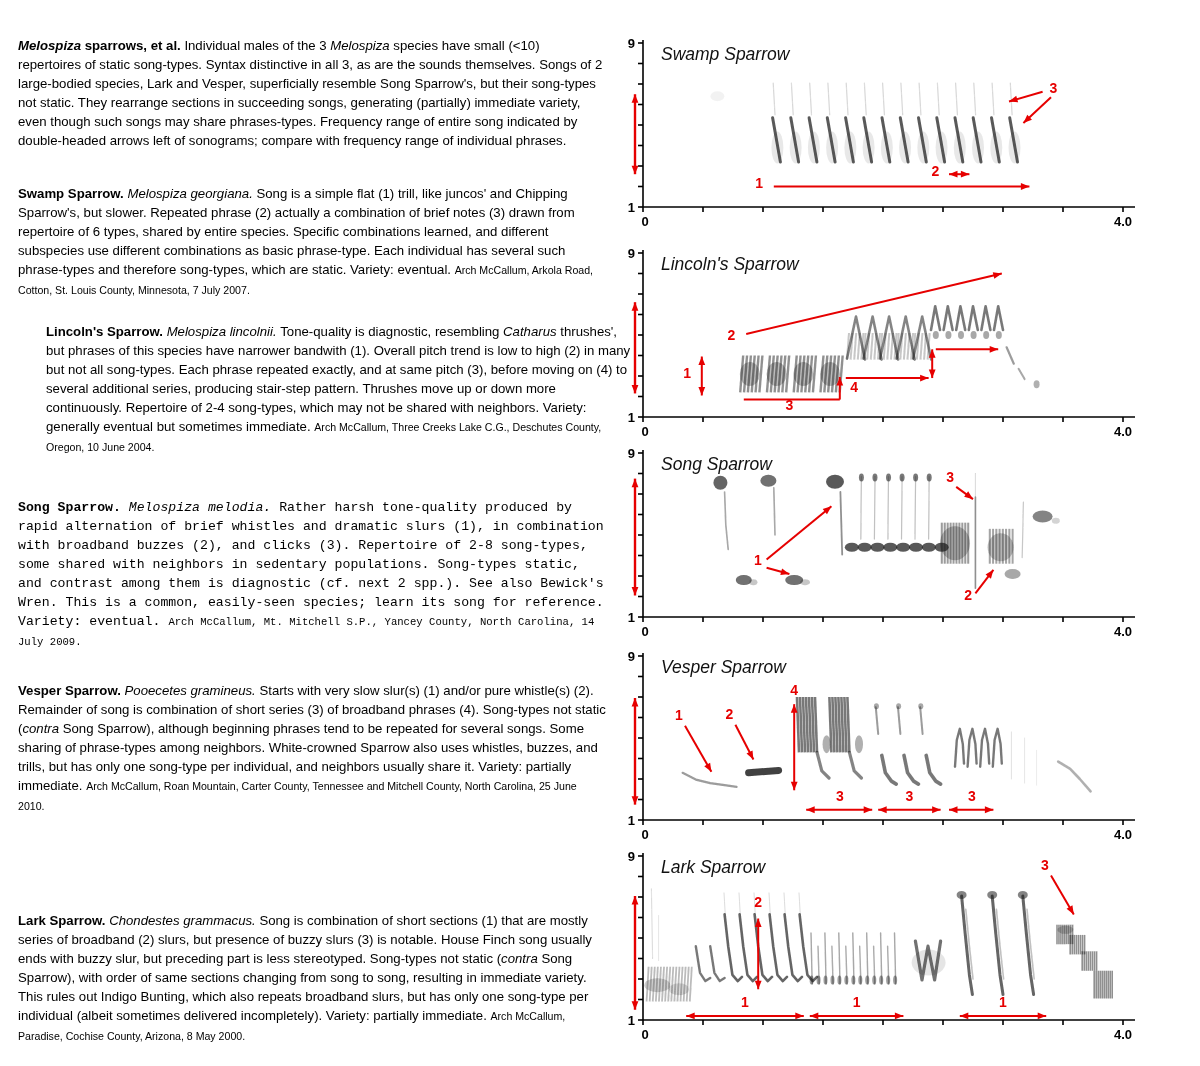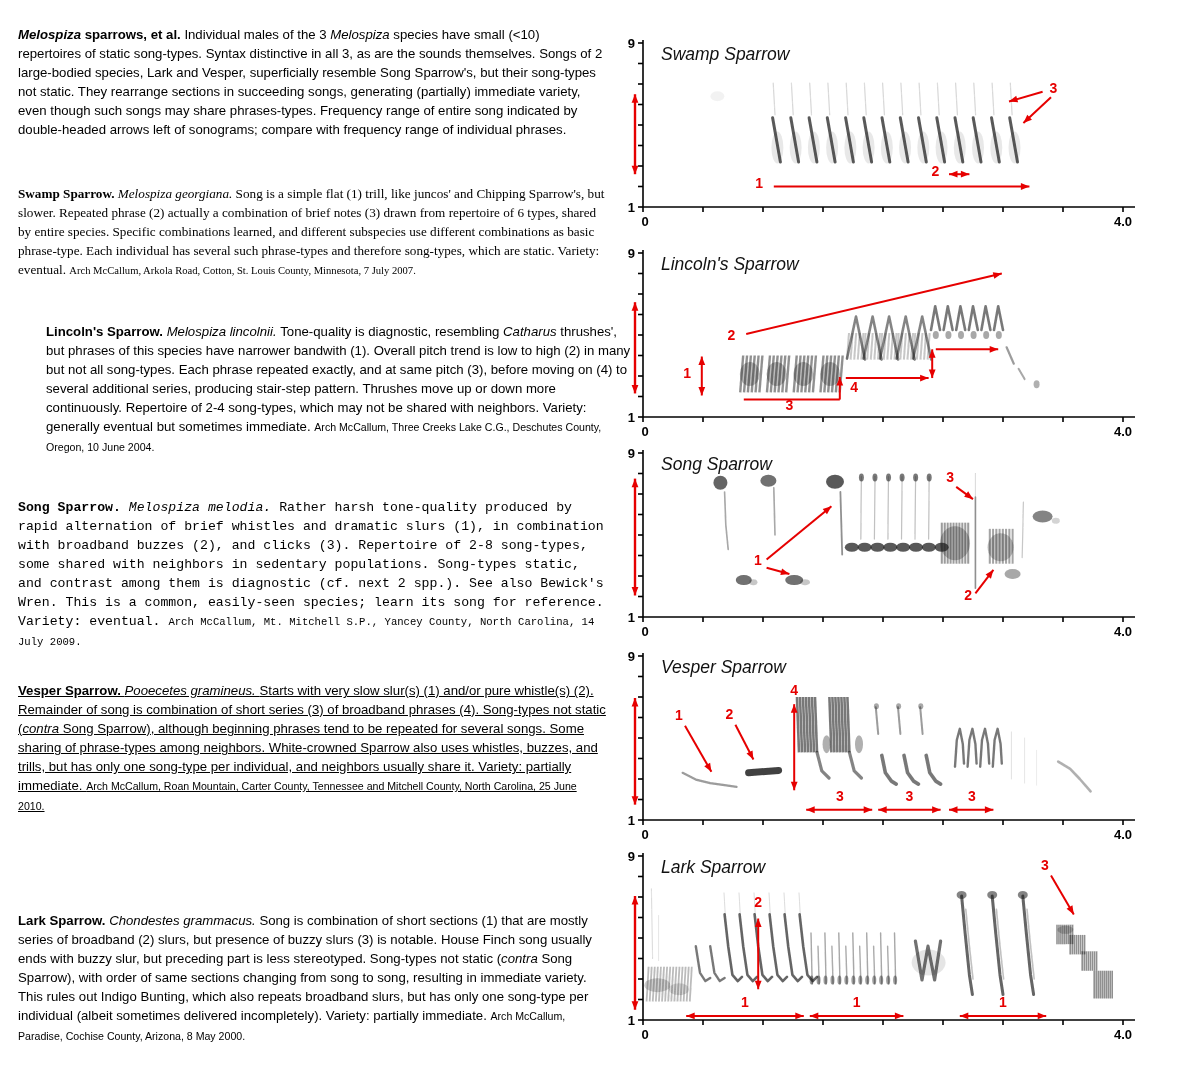--- a/index.html
+++ b/index.html
@@ -4,25 +4,25 @@
 <style>
   html,body{margin:0;padding:0;background:#ffffff;}
   body{font-family:"Liberation Sans",sans-serif;}
   .page{position:relative;width:1200px;height:1066px;background:#ffffff;overflow:hidden;}
   .para{position:absolute;left:18px;width:588px;font-size:13.2px;line-height:19px;color:#000;}
   .seg-r{font-weight:normal;font-style:normal;}
   .seg-b{font-weight:bold;}
   .seg-i{font-style:italic;}
   .seg-bi{font-weight:bold;font-style:italic;}
   .seg-sm{font-size:10.6px;}
-  #intro{top:25px;}
-  #para-swamp{top:184px;font-family:Liberation Serif, serif;}
+  #intro{top:36px;}
+  #para-swamp{top:184px;}
   #para-lincoln{top:322px;margin-left:28px;}
   #para-song{top:498px;font-family:Liberation Mono, monospace;}
-  #para-vesper{top:681px;text-decoration:underline;}
+  #para-vesper{top:681px;}
   #para-lark{top:878px;margin-top:33px;}
   .panel{position:absolute;left:615px;width:585px;height:207px;}
   #panel-0{top:30px;}
   #panel-1{top:240px;}
   #panel-2{top:440px;}
   #panel-3{top:643px;}
   #panel-4{top:843px;}
   svg{display:block;}
   svg text{font-family:"Liberation Sans",sans-serif;}
 </style>

